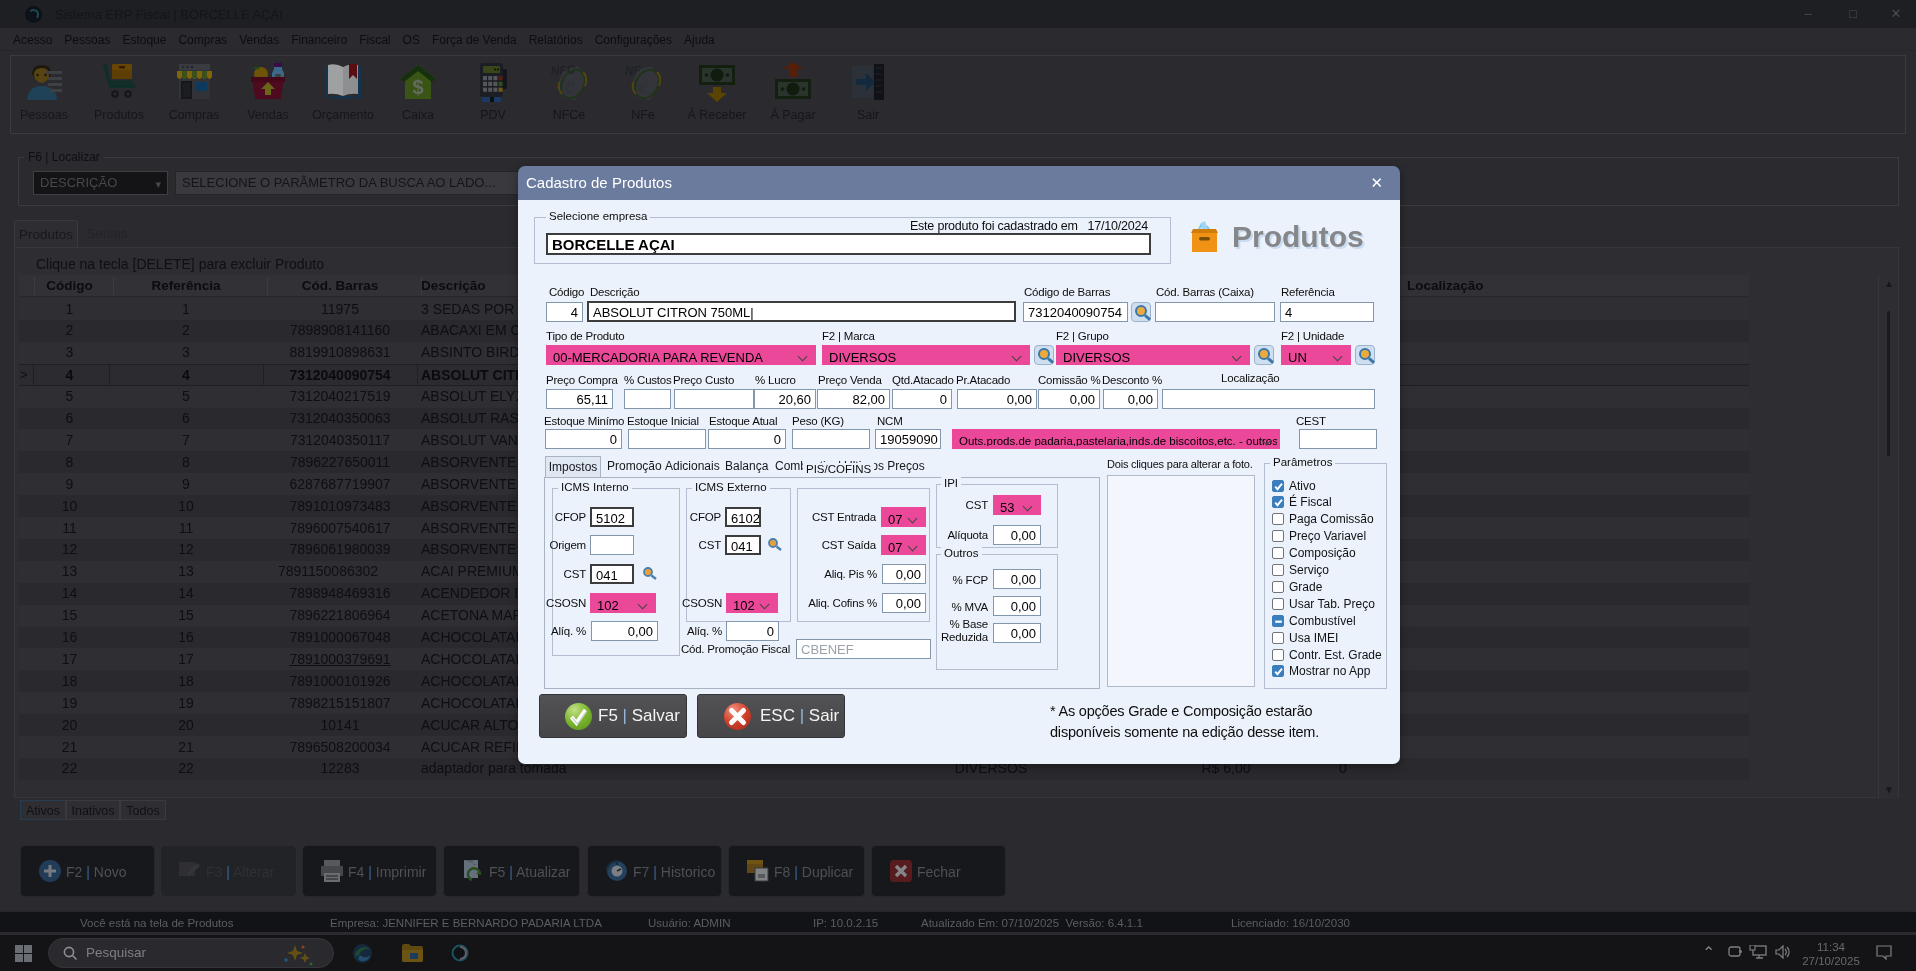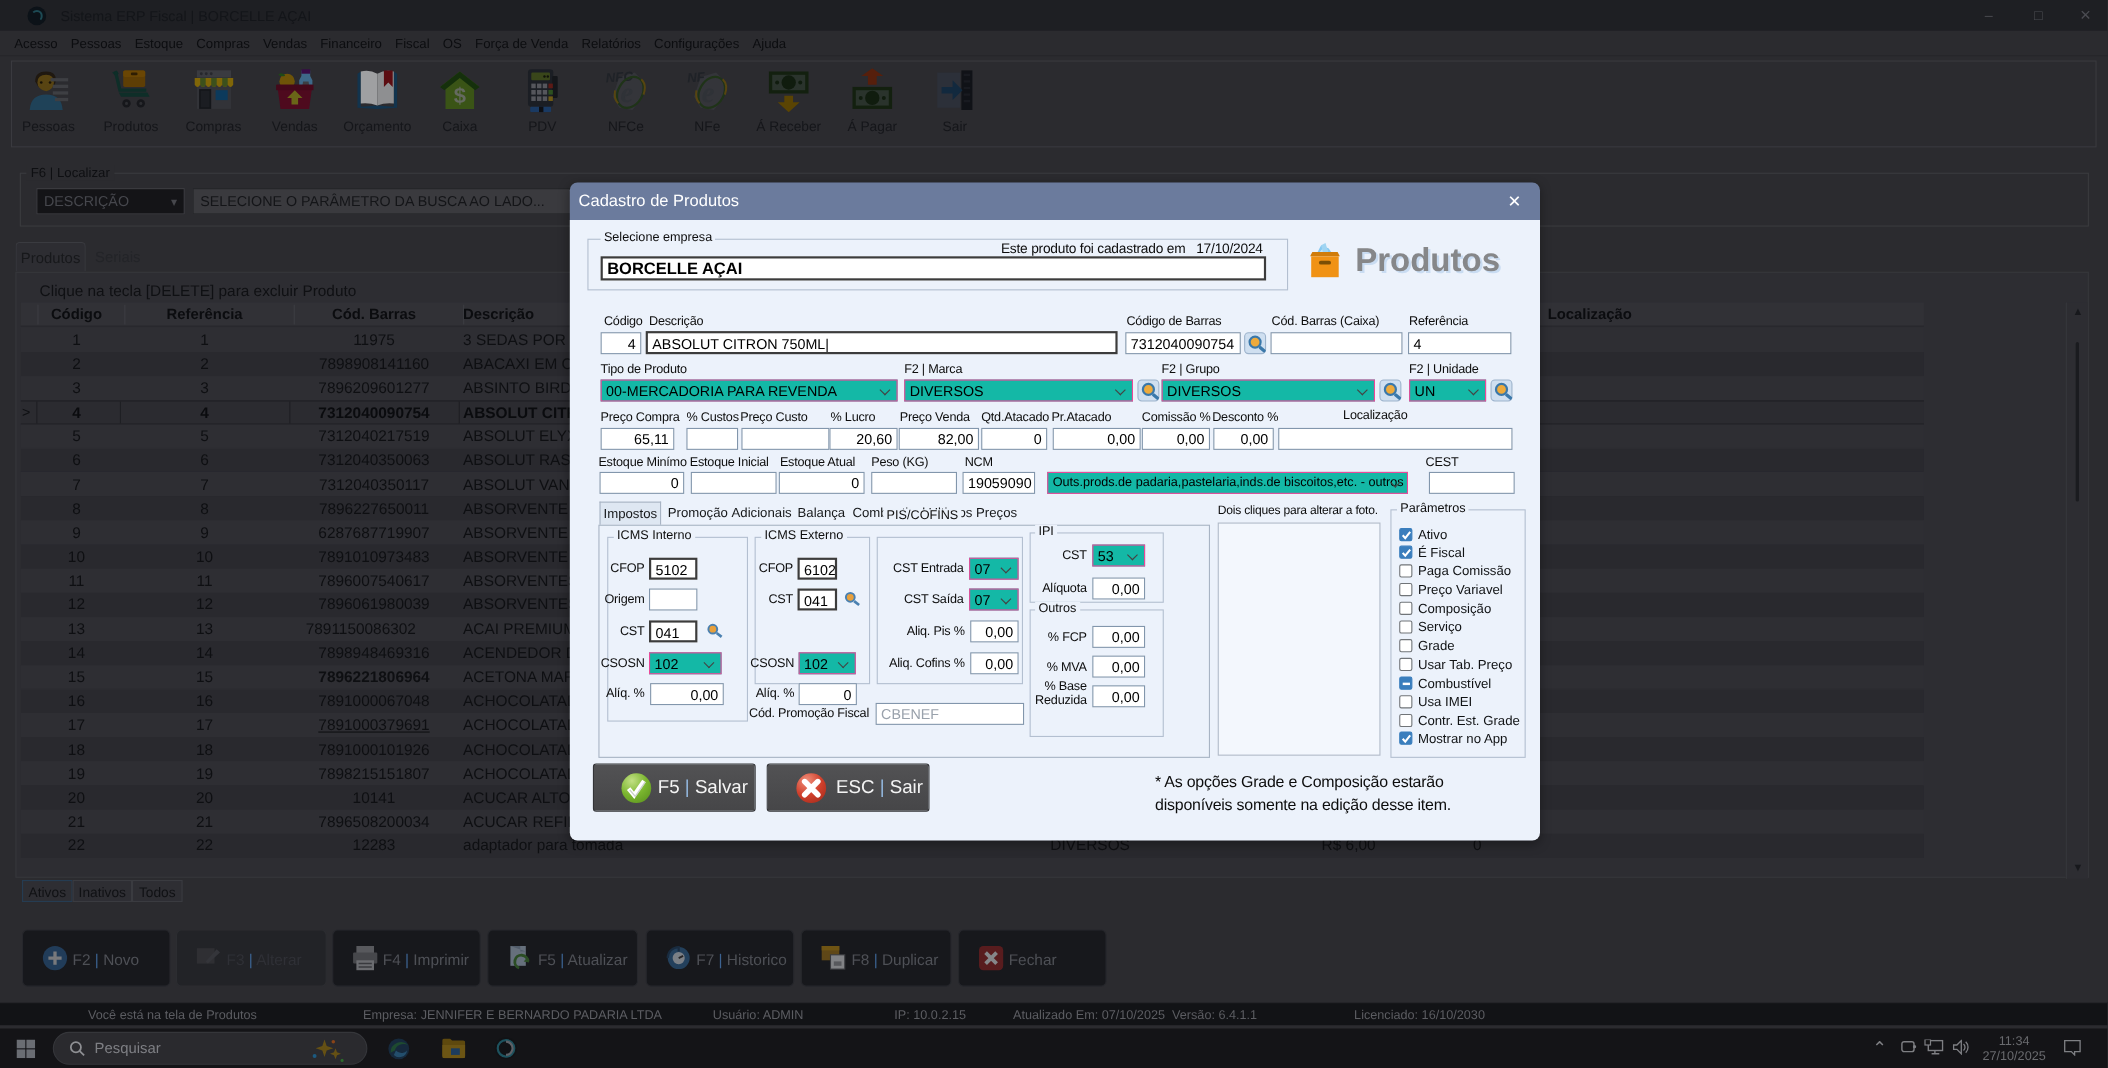--- a/index.html
+++ b/index.html
@@ -92,21 +92,21 @@
   border-radius:0 0 7px 7px; }
 #dlgcontent { position:absolute; left:0; top:0; width:882px; height:598px; }
 .grp { position:absolute; border:1px solid #b3bfd0; }
 .grplbl { position:absolute; font-size:11.5px; color:#0d0d0d; background:#ecf2fb; padding:0 3px; }
 .lbl { position:absolute; font-size:11.5px; color:#0d0d0d; white-space:nowrap; letter-spacing:-0.2px; }
 .lblr { position:absolute; font-size:11.5px; color:#0d0d0d; white-space:nowrap; letter-spacing:-0.2px; text-align:right; }
 .inp { position:absolute; background:#fff; border:1px solid #8296ac; font-size:13px;
   color:#000; padding:0 4px; line-height:19px; white-space:nowrap; overflow:hidden; }
 .inpd { border:2px solid #3c3c3c; }
 .num { text-align:right; }
-.sel2 { position:absolute; background:#14b8a6; border:1px solid #ec4899; font-size:13px;
+.sel2 { position:absolute; background:#ec4899; border:3px solid #ec4899; font-size:13px;
   color:#000; padding:0 4px; line-height:19px; white-space:nowrap; overflow:hidden; }
 .sel2:after { content:""; position:absolute; right:7px; top:5px; width:6px; height:6px;
   border-right:1.6px solid #444; border-bottom:1.6px solid #444; transform:rotate(45deg); }
 .mag { position:absolute; width:20px; height:20px; background:#cfdff0; border:1px solid #9db3cc;
   border-radius:4px; }
 .mag:after { content:""; position:absolute; left:3px; top:2px; width:8px; height:8px;
   border-radius:50%; border:2px solid #3a78aa; background:#edaa3c; }
 .mag:before { content:""; position:absolute; left:11.5px; top:12.5px; width:7px; height:3px;
   background:#3a78aa; transform:rotate(40deg); border-radius:1px; }
 .dtab { position:absolute; top:457px; height:21px; font-size:12px; color:#16181a; }
@@ -316,21 +316,21 @@
         </div>
 <div class="trow even" style="top:318.9px;">
           <div class="tc" style="left:11px;width:79px;">2</div>
           <div class="tc" style="left:90px;width:154px;">2</div>
           <div class="tc" style="left:244px;width:154px;">7898908141160</div>
           <div class="tcl" style="left:402px;width:460px;">ABACAXI EM CAL</div>
         </div>
 <div class="trow odd" style="top:340.8px;">
           <div class="tc" style="left:11px;width:79px;">3</div>
           <div class="tc" style="left:90px;width:154px;">3</div>
-          <div class="tc" style="left:244px;width:154px;">7896209601277</div>
+          <div class="tc" style="left:244px;width:154px;">8819910898631</div>
           <div class="tcl" style="left:402px;width:460px;">ABSINTO BIRDS 7</div>
         </div>
 <div class="trow sel" style="top:362.7px;">
           <div class="rowmark">&gt;</div>
           <div style="position:absolute;left:90px;top:0;width:1px;height:100%;background:#1e1f23;"></div>
           <div style="position:absolute;left:244px;top:0;width:1px;height:100%;background:#1e1f23;"></div>
           <div style="position:absolute;left:398px;top:0;width:1px;height:100%;background:#1e1f23;"></div>
           <div style="position:absolute;left:14px;top:0;width:1px;height:100%;background:#1e1f23;"></div>
           <div class="tc" style="left:11px;width:79px;">4</div>
           <div class="tc" style="left:90px;width:154px;">4</div>
@@ -393,21 +393,21 @@
         </div>
 <div class="trow even" style="top:581.7px;">
           <div class="tc" style="left:11px;width:79px;">14</div>
           <div class="tc" style="left:90px;width:154px;">14</div>
           <div class="tc" style="left:244px;width:154px;">7898948469316</div>
           <div class="tcl" style="left:402px;width:460px;">ACENDEDOR DE</div>
         </div>
 <div class="trow odd" style="top:603.6px;">
           <div class="tc" style="left:11px;width:79px;">15</div>
           <div class="tc" style="left:90px;width:154px;">15</div>
-          <div class="tc" style="left:244px;width:154px;font-weight:bold;">7896221806964</div>
+          <div class="tc" style="left:244px;width:154px;">7896221806964</div>
           <div class="tcl" style="left:402px;width:460px;">ACETONA MARC</div>
         </div>
 <div class="trow even" style="top:625.5px;">
           <div class="tc" style="left:11px;width:79px;">16</div>
           <div class="tc" style="left:90px;width:154px;">16</div>
           <div class="tc" style="left:244px;width:154px;">7891000067048</div>
           <div class="tcl" style="left:402px;width:460px;">ACHOCOLATADO</div>
         </div>
 <div class="trow odd" style="top:647.4px;">
           <div class="tc" style="left:11px;width:79px;">17</div>

